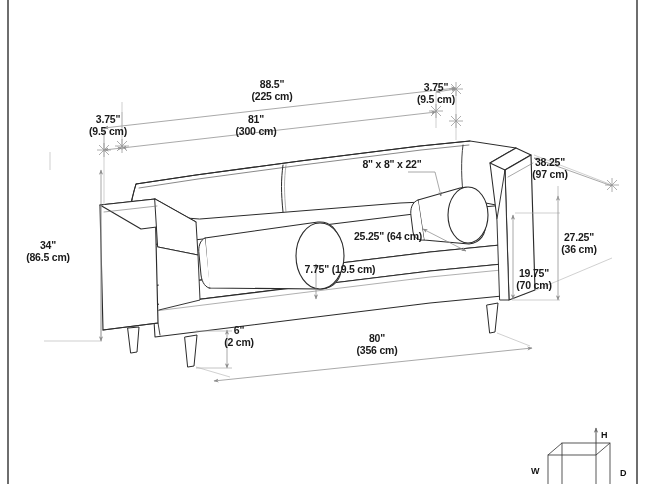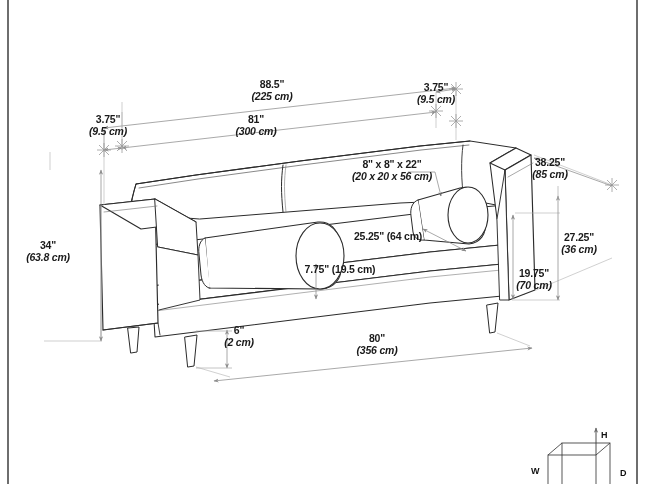--- a/index.html
+++ b/index.html
@@ -27,21 +27,21 @@
   .dim-text {
     position: absolute;
     font-family: "Liberation Sans", sans-serif;
     font-weight: bold;
     color: #1a1a1a;
     text-align: center;
     line-height: 1.12;
     white-space: nowrap;
     letter-spacing: -0.2px;
   }
-  .dim-text .l2 { display: block; font-style: italic; }
+  .dim-text .l2 { display: block; }
   .sz11 { font-size: 10.5px; }
   .legend-label {
     position: absolute;
     font-family: "Liberation Sans", sans-serif;
     font-weight: bold;
     font-size: 9px;
     color: #111111;
   }
 </style>
 </head>
@@ -213,31 +213,30 @@
     <span class="l2">(300 cm)</span>
   </div>
 
   <div class="dim-text sz11" style="left:68px; top:114px; width:80px;">
     <span>3.75"</span>
     <span class="l2">(9.5 cm)</span>
   </div>
 
   <div class="dim-text sz11" style="left:312px; top:159px; width:160px;">
     <span>8" x 8" x 22"</span>
-    <span class="l2">(20 x 20 x 56 cm)</span>
   </div>
 
   <div class="dim-text sz11" style="left:500px; top:157px; width:100px;">
     <span>38.25"</span>
-    <span class="l2">(85 cm)</span>
+    <span class="l2">(97 cm)</span>
   </div>
 
   <div class="dim-text sz11" style="left:8px; top:240px; width:80px;">
     <span>34"</span>
-    <span class="l2">(63.8 cm)</span>
+    <span class="l2">(86.5 cm)</span>
   </div>
 
   <div class="dim-text sz11" style="left:539px; top:232px; width:80px;">
     <span>27.25"</span>
     <span class="l2">(36 cm)</span>
   </div>
 
   <div class="dim-text sz11" style="left:494px; top:268px; width:80px;">
     <span>19.75"</span>
     <span class="l2">(70 cm)</span>

